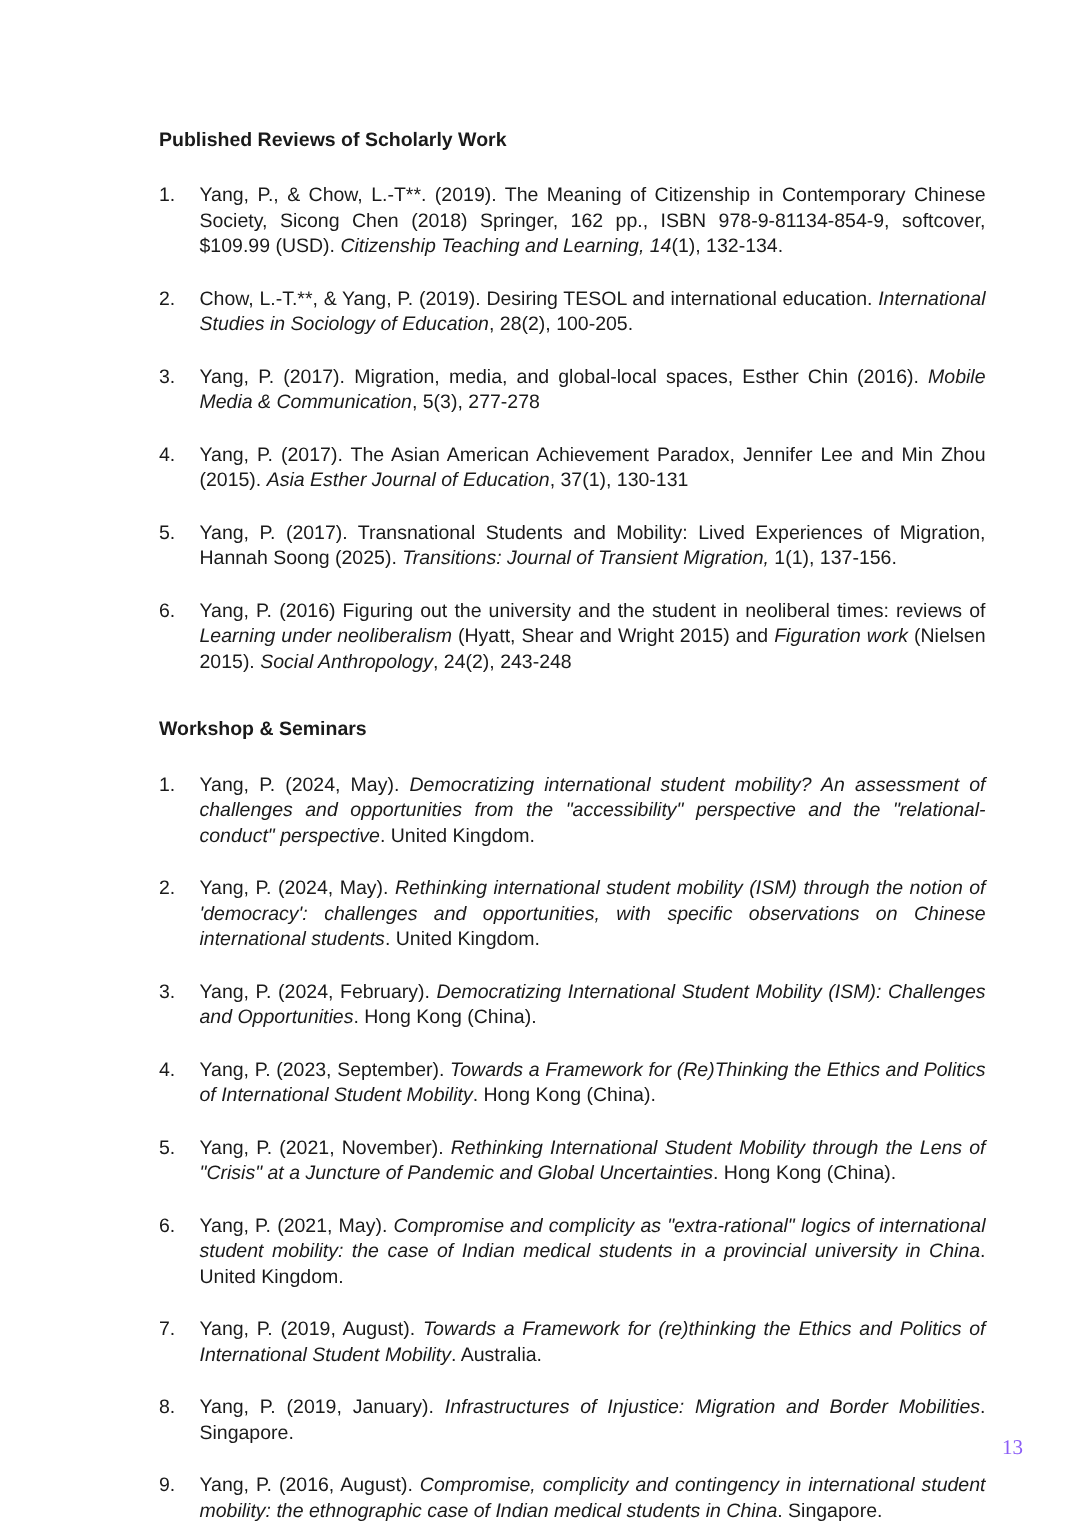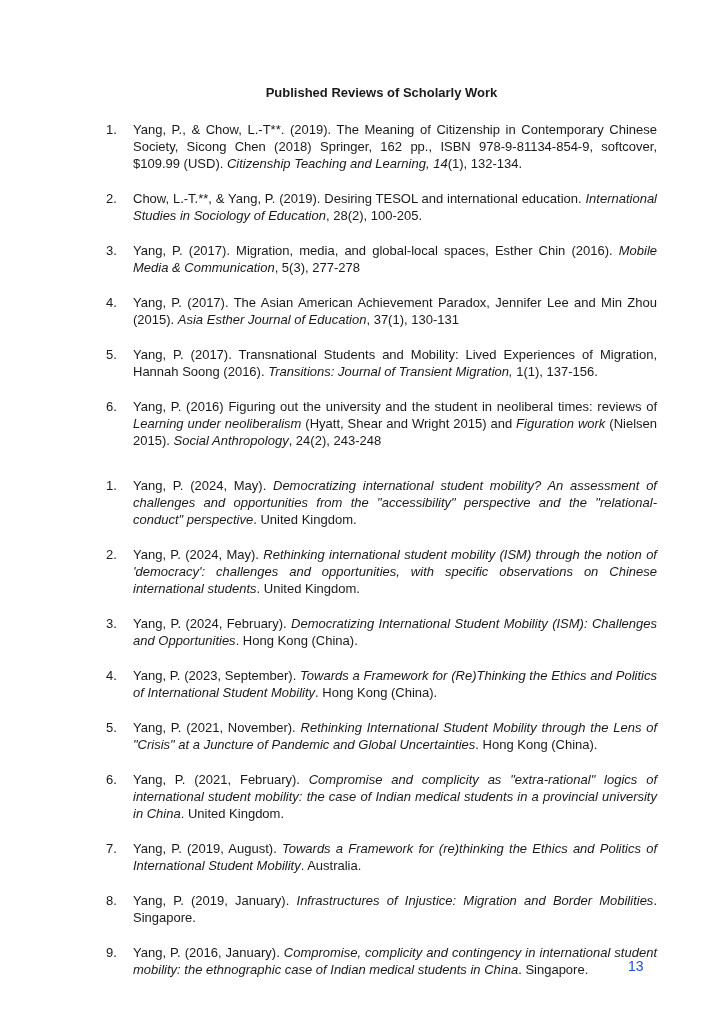--- a/index.html
+++ b/index.html
@@ -1,55 +1,56 @@
 <!DOCTYPE html>
 <html><head>
 <meta charset="utf-8">
 <style>
   html, body { margin: 0; padding: 0; background: #ffffff; }
   body { width: 724px; height: 1023px; position: relative; overflow: hidden; }
   .page {
     position: absolute; left: 106px; top: 84px; width: 551px;
     font-family: "Liberation Sans", sans-serif; font-size: 13px; line-height: 17px; color: #1a1a1a;
   }
-  .section-title { font-weight: bold; margin: 0 0 20px 0; text-align: center; }
+  .section-title { font-weight: bold; margin: 0 0 20px 0; }
   .section + .section { margin-top: 28px; }
   ol { list-style: none; margin: 0; padding: 0; }
   li { position: relative; padding-left: 27px; margin-bottom: 18px; text-align: justify; }
   li .num { position: absolute; left: 0; top: 0; }
   b { font-weight: normal; }
   i { }
   .page-number {
-    position: absolute; left: 628px; top: 958px;
-    font-family: Liberation Sans, sans-serif; font-size: 14px; color: #1d4ed8;
+    position: absolute; left: 668px; top: 958px;
+    font-family: Liberation Serif, serif; font-size: 14px; color: #8b5cf6;
   }
 </style>
 </head>
 <body>
 
 <div class="page">
   <div class="section">
     <div class="section-title">Published Reviews of Scholarly Work</div>
     <ol>
         <li><span class="num">1.</span><b>Yang, P.</b><span>, &amp; Chow, L.-T**. (2019). The Meaning of Citizenship in Contemporary Chinese Society, Sicong Chen (2018) Springer, 162 pp., ISBN 978-9-81134-854-9, softcover, $109.99 (USD). </span><i>Citizenship Teaching and Learning, 14</i><span>(1), 132-134.</span></li>
         <li><span class="num">2.</span><span>Chow, L.-T.**, &amp; </span><b>Yang, P.</b><span> (2019). Desiring TESOL and international education. </span><i>International Studies in Sociology of Education</i><span>, 28(2), 100-205.</span></li>
         <li><span class="num">3.</span><b>Yang, P.</b><span> (2017). Migration, media, and global-local spaces, Esther Chin (2016). </span><i>Mobile Media &amp; Communication</i><span>, 5(3), 277-278</span></li>
         <li><span class="num">4.</span><b>Yang, P.</b><span> (2017). The Asian American Achievement Paradox, Jennifer Lee and Min Zhou (2015). </span><i>Asia Esther Journal of Education</i><span>, 37(1), 130-131</span></li>
-        <li><span class="num">5.</span><b>Yang, P.</b><span> (2017). Transnational Students and Mobility: Lived Experiences of Migration, Hannah Soong (2016). </span><i>Transitions: Journal of Transient Migration,</i><span> 1(1), 137-156.</span></li>
+        <li><span class="num">5.</span><b>Yang, P.</b><span> (2017). Transnational Students and Mobility: Lived Experiences of Migration, Hannah Soong (2025). </span><i>Transitions: Journal of Transient Migration,</i><span> 1(1), 137-156.</span></li>
         <li><span class="num">6.</span><b>Yang, P.</b><span> (2016) Figuring out the university and the student in neoliberal times: reviews of </span><i>Learning under neoliberalism</i><span> (Hyatt, Shear and Wright 2015) and </span><i>Figuration work</i><span> (Nielsen 2015). </span><i>Social Anthropology</i><span>, 24(2), 243-248</span></li>
       </ol>
   </div>
   <div class="section">
+    <div class="section-title">Workshop &amp; Seminars</div>
     <ol>
         <li><span class="num">1.</span><b>Yang, P.</b><span> (2024, May). </span><i>Democratizing international student mobility? An assessment of challenges and opportunities from the "accessibility" perspective and the "relational-conduct" perspective</i><span>. United Kingdom.</span></li>
         <li><span class="num">2.</span><b>Yang, P.</b><span> (2024, May). </span><i>Rethinking international student mobility (ISM) through the notion of 'democracy': challenges and opportunities, with specific observations on Chinese international students</i><span>. United Kingdom.</span></li>
         <li><span class="num">3.</span><b>Yang, P.</b><span> (2024, February). </span><i>Democratizing International Student Mobility (ISM): Challenges and Opportunities</i><span>. Hong Kong (China).</span></li>
         <li><span class="num">4.</span><b>Yang, P.</b><span> (2023, September). </span><i>Towards a Framework for (Re)Thinking the Ethics and Politics of International Student Mobility</i><span>. Hong Kong (China).</span></li>
         <li><span class="num">5.</span><b>Yang, P.</b><span> (2021, November). </span><i>Rethinking International Student Mobility through the Lens of "Crisis" at a Juncture of Pandemic and Global Uncertainties</i><span>. Hong Kong (China).</span></li>
-        <li><span class="num">6.</span><b>Yang, P.</b><span> (2021, February). </span><i>Compromise and complicity as "extra-rational" logics of international student mobility: the case of Indian medical students in a provincial university in China</i><span>. United Kingdom.</span></li>
+        <li><span class="num">6.</span><b>Yang, P.</b><span> (2021, May). </span><i>Compromise and complicity as "extra-rational" logics of international student mobility: the case of Indian medical students in a provincial university in China</i><span>. United Kingdom.</span></li>
         <li><span class="num">7.</span><b>Yang, P.</b><span> (2019, August). </span><i>Towards a Framework for (re)thinking the Ethics and Politics of International Student Mobility</i><span>. Australia.</span></li>
         <li><span class="num">8.</span><b>Yang, P.</b><span> (2019, January). </span><i>Infrastructures of Injustice: Migration and Border Mobilities</i><span>. Singapore.</span></li>
-        <li><span class="num">9.</span><b>Yang, P.</b><span> (2016, January). </span><i>Compromise, complicity and contingency in international student mobility: the ethnographic case of Indian medical students in China</i><span>. Singapore.</span></li>
+        <li><span class="num">9.</span><b>Yang, P.</b><span> (2016, August). </span><i>Compromise, complicity and contingency in international student mobility: the ethnographic case of Indian medical students in China</i><span>. Singapore.</span></li>
       </ol>
   </div>
 </div>
 
 <div class="page-number">13</div>
 
 </body></html>

